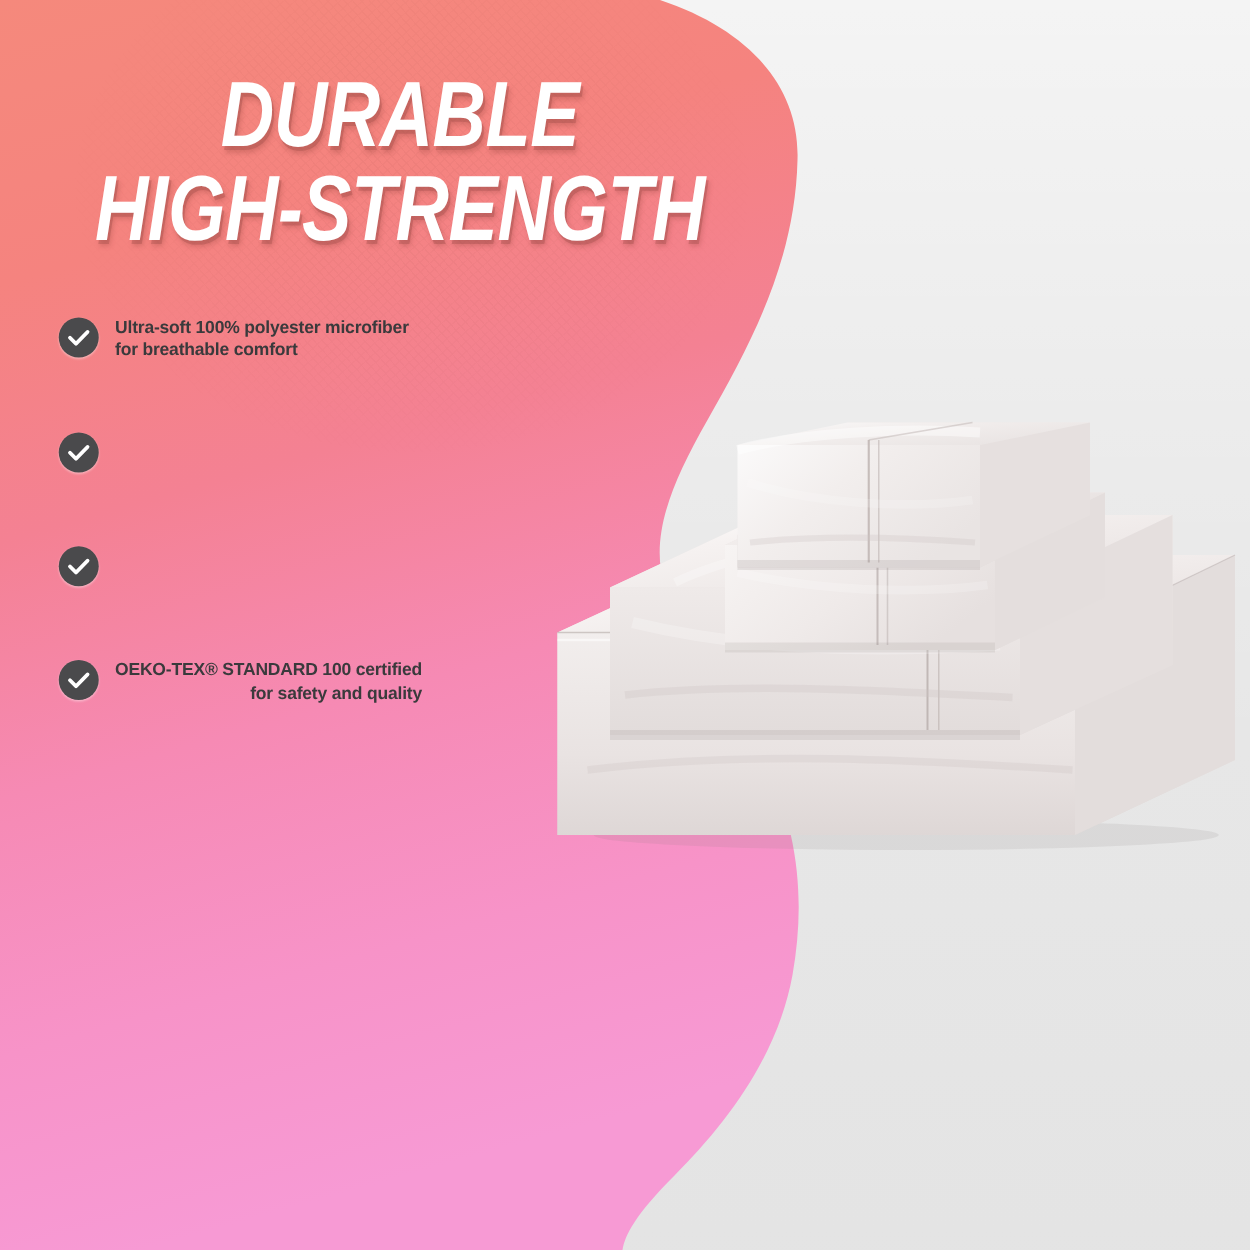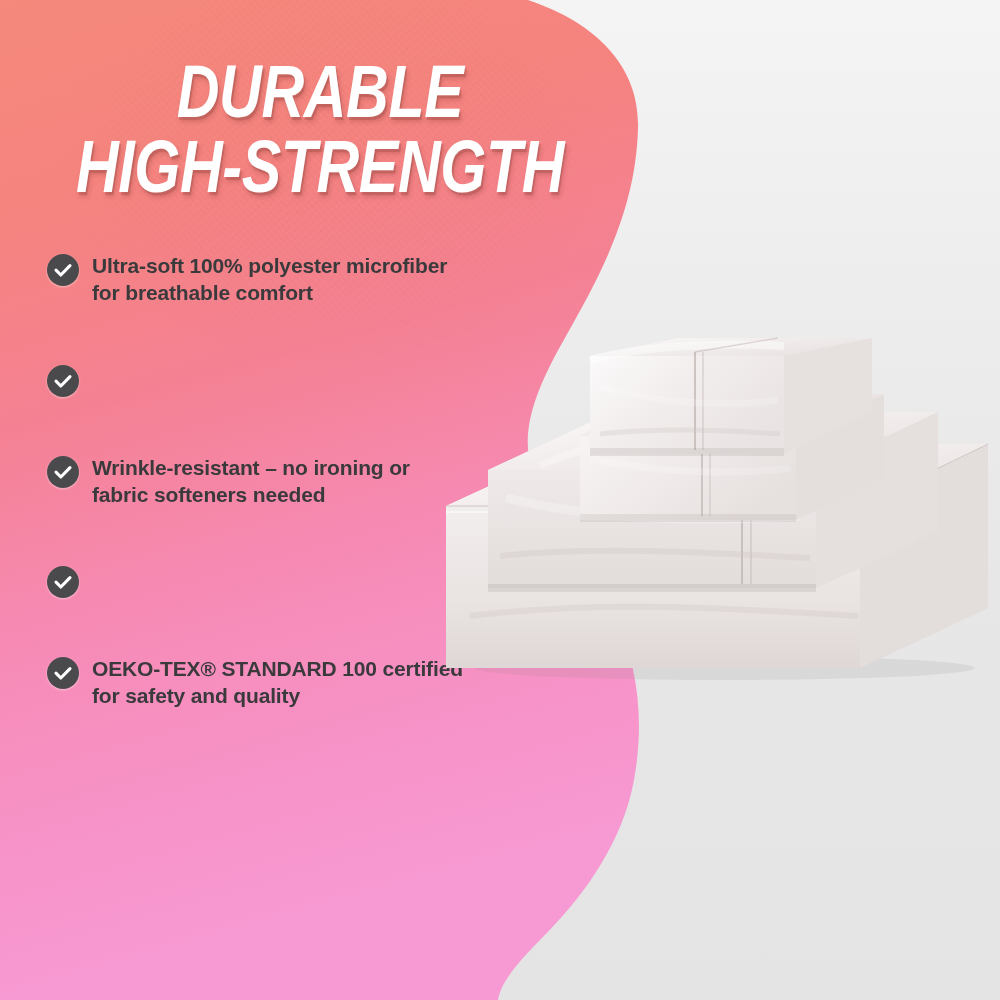--- a/index.html
+++ b/index.html
@@ -93,37 +93,37 @@
     position: absolute;
     left: 46px;
     top: 252px;
     width: 470px;
   }
   .benefit {
     display: flex;
     align-items: flex-start;
     margin-bottom: 56px;
   }
-  .benefit:last-child { margin-bottom: 5px; }
+  .benefit:last-child { margin-bottom: 5px; text-align: right; }
 
   .check-badge {
     flex: 0 0 auto;
     width: 34px;
     height: 34px;
     margin-top: 1px;
     margin-right: 12px;
     position: relative;
     filter: drop-shadow(0 1px 1px rgba(255,255,255,0.45));
   }
   .check-badge svg { display: block; width: 34px; height: 34px; }
 
   .benefit-text {
     font-family: "Liberation Sans", sans-serif;
     font-weight: bold;
-    font-size: 21px;
+    font-size: 14px;
     line-height: 1.30;
     color: #3a3a3c;
     letter-spacing: -0.15px;
     white-space: pre-line;
   }
 
   
   .product {
     position: absolute;
     left: 440px;
@@ -189,30 +189,20 @@
 
     <div class="benefit">
       <span class="check-badge">
         <svg viewBox="0 0 34 34" aria-hidden="true">
           <circle cx="17" cy="17" r="16" fill="#4a4a4c"></circle>
           <path d="M10 17.2 L14.8 22 L24 12.6" fill="none" stroke="#ffffff" stroke-width="3.1" stroke-linecap="round" stroke-linejoin="round"></path>
         </svg>
       </span>
     </div>
 
-    <div class="benefit">
-      <span class="check-badge">
-        <svg viewBox="0 0 34 34" aria-hidden="true">
-          <circle cx="17" cy="17" r="16" fill="#4a4a4c"></circle>
-          <path d="M10 17.2 L14.8 22 L24 12.6" fill="none" stroke="#ffffff" stroke-width="3.1" stroke-linecap="round" stroke-linejoin="round"></path>
-        </svg>
-      </span>
-      <span class="benefit-text">Wrinkle-resistant – no ironing or
-fabric softeners needed</span>
-    </div>
 
     <div class="benefit">
       <span class="check-badge">
         <svg viewBox="0 0 34 34" aria-hidden="true">
           <circle cx="17" cy="17" r="16" fill="#4a4a4c"></circle>
           <path d="M10 17.2 L14.8 22 L24 12.6" fill="none" stroke="#ffffff" stroke-width="3.1" stroke-linecap="round" stroke-linejoin="round"></path>
         </svg>
       </span>
     </div>
 

